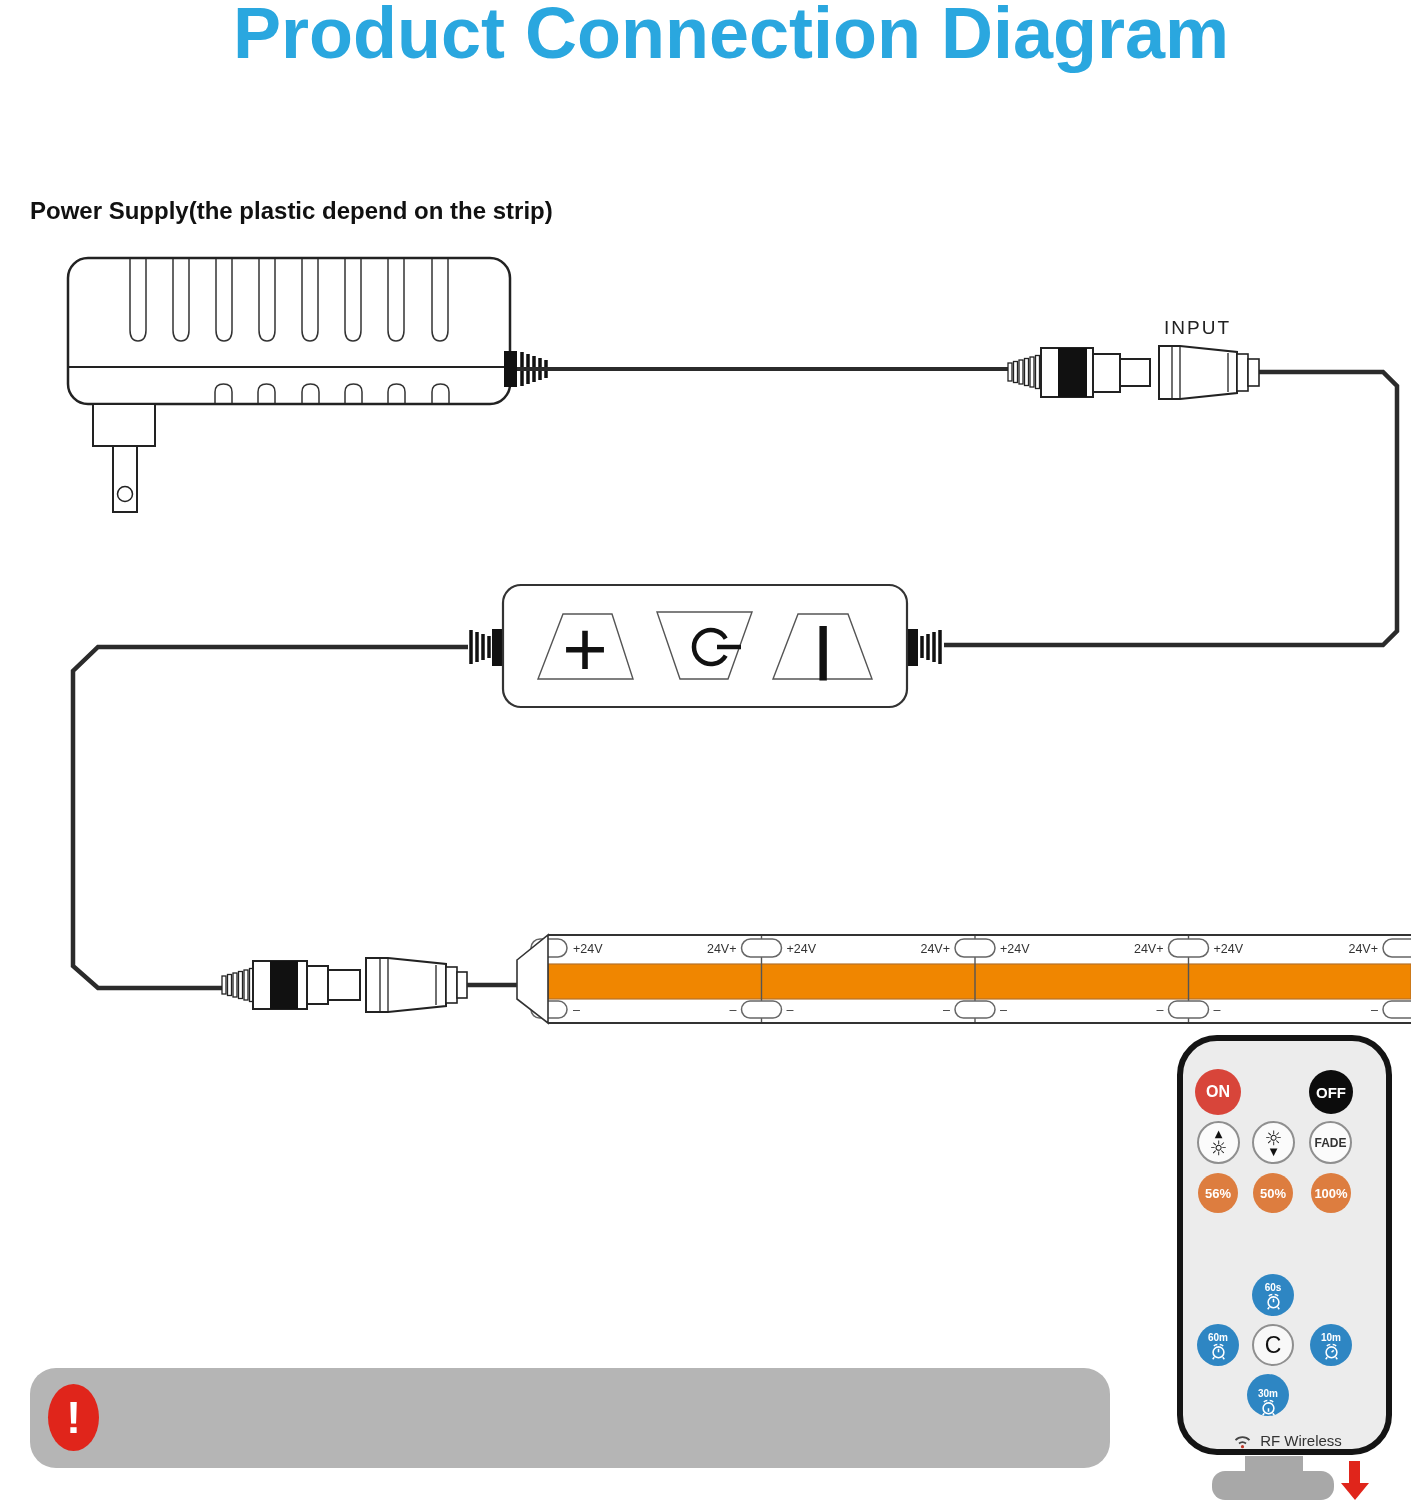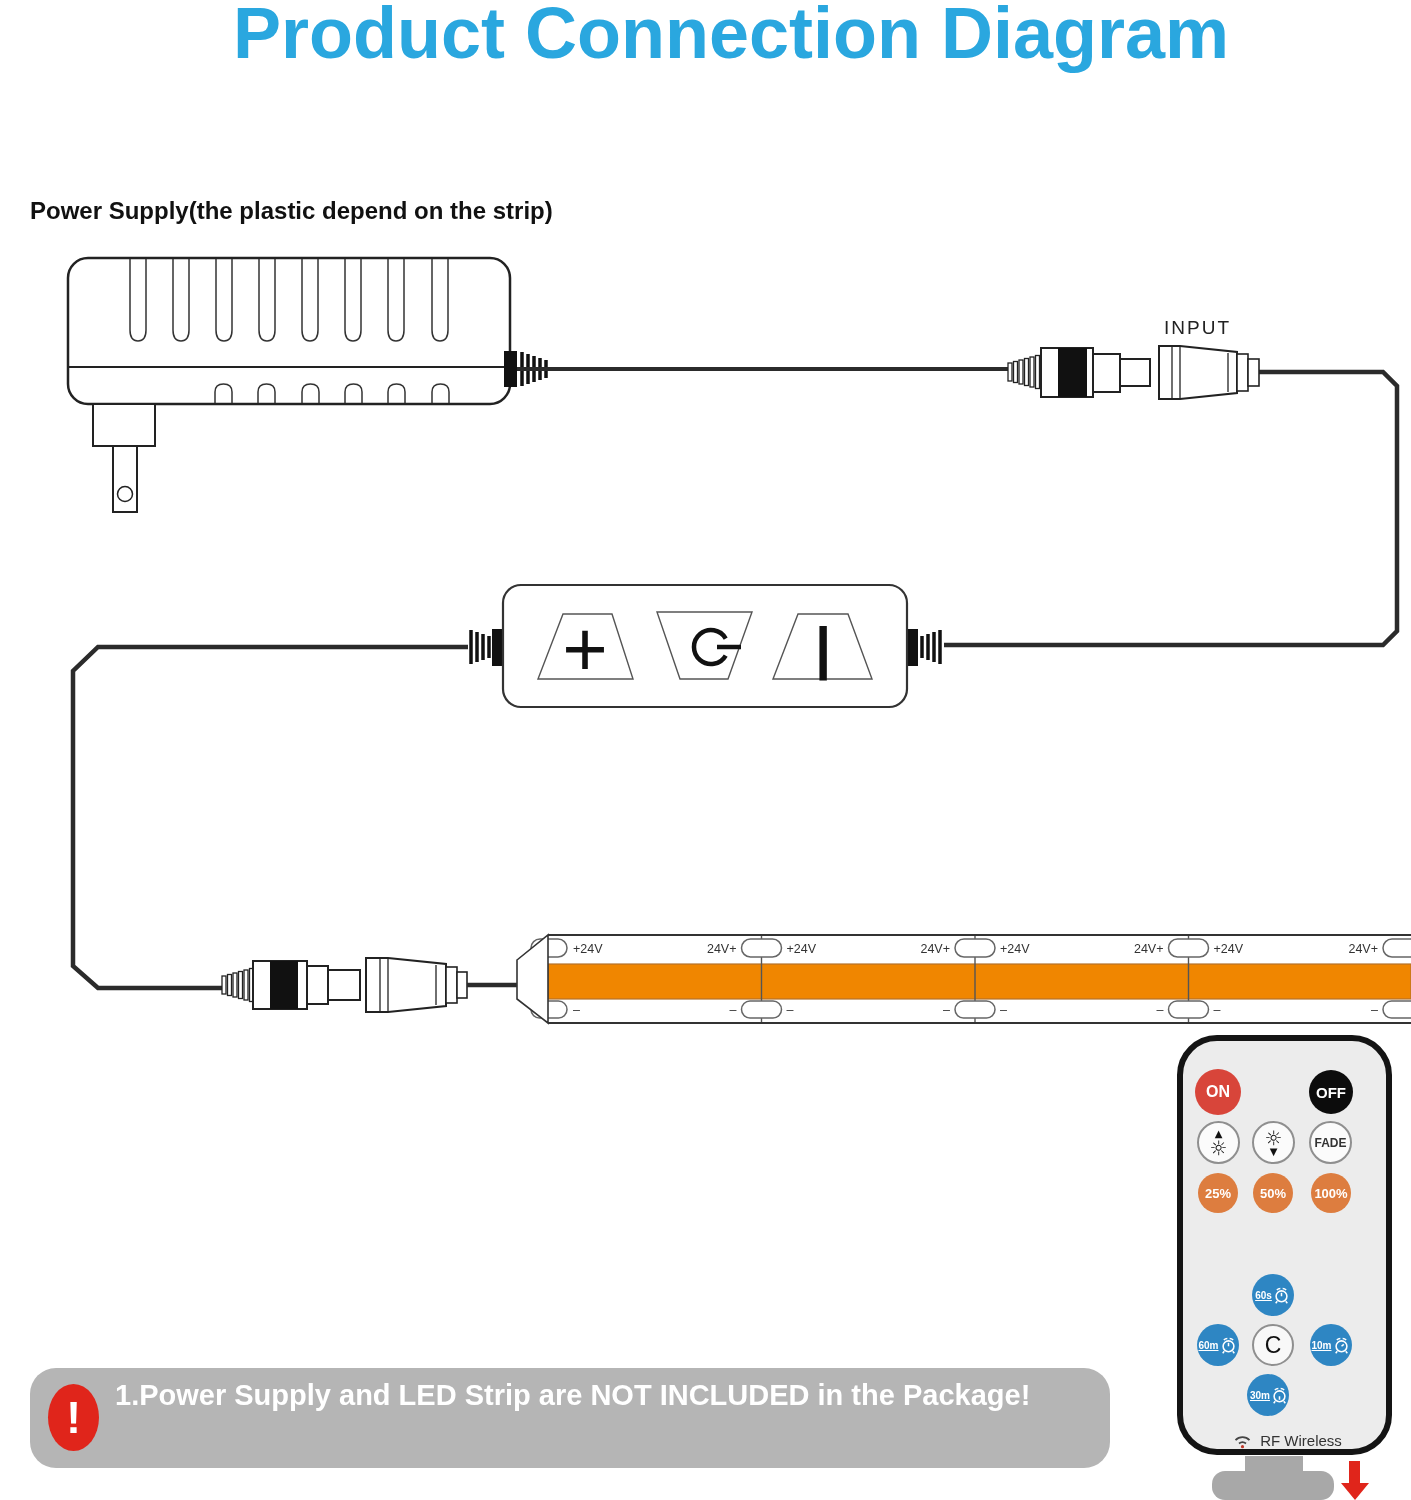--- a/index.html
+++ b/index.html
@@ -13,21 +13,21 @@
 
   
   #remote{left:1177px;top:1035px;width:215px;height:420px;border:6px solid #141414;
           border-radius:40px;background:#ececec;box-sizing:border-box;}
   .rbtn{position:absolute;border-radius:50%;display:flex;align-items:center;justify-content:center;
         box-sizing:border-box;color:#fff;}
   .rbtn.white{background:#fbfbfb;border:2px solid #8f8f8f;color:#222;}
   .rbtn.red{background:#d8453a;font-weight:bold;font-size:16px;}
   .rbtn.black{background:#0c0c0c;font-weight:bold;font-size:15px;}
   .rbtn.orange{background:#dd7d3f;font-weight:bold;font-size:13px;}
-  .rbtn.blue{background:#2e86c3;flex-direction:row;font-weight:bold;font-size:10px;line-height:10px;text-decoration:underline;}
+  .rbtn.blue{background:#2e86c3;flex-direction:column;font-weight:bold;font-size:10px;line-height:10px;}
   .rbtn.blue .t-label{margin-top:2px;}
   .suncol{display:flex;flex-direction:column;align-items:center;line-height:10px;
           font-family:"DejaVu Sans",sans-serif;color:#111;}
   .suncol .tri{font-size:10px;}
   .suncol .sun{font-size:20px;line-height:18px;}
   #fade-btn{font-size:12px;font-weight:bold;color:#333;}
   #c-btn{font-size:23px;color:#111;background:#f8f8f8;}
   #rf-row{left:14px;top:391px;width:180px;display:flex;align-items:center;justify-content:center;gap:7px;}
   #rf-row span{font-size:15px;color:#333;}
 
@@ -234,21 +234,21 @@
       </div>
     </div>
     <div class="rbtn white" style="left:69px;top:80px;width:43px;height:43px;">
       <div class="suncol">
         <span class="sun">☼</span>
         <span class="tri">▼</span>
       </div>
     </div>
     <div class="rbtn white" id="fade-btn" style="left:126px;top:80px;width:43px;height:43px;">FADE</div>
 
-    <div class="rbtn orange" style="left:15px;top:132px;width:40px;height:40px;">25%</div>
+    <div class="rbtn orange" style="left:15px;top:132px;width:40px;height:40px;">56%</div>
     <div class="rbtn orange" style="left:70px;top:132px;width:40px;height:40px;">50%</div>
     <div class="rbtn orange" style="left:128px;top:132px;width:40px;height:40px;">100%</div>
 
     <div class="rbtn blue" style="left:69px;top:233px;width:42px;height:42px;">
       <span class="t-label">60s</span>
       <svg width="19" height="17" viewBox="0 0 24 22">
         <g stroke="#fff" stroke-width="2" fill="none">
           <circle cx="12" cy="12" r="7"></circle>
           <path d="M6,4 A6 6 0 0 1 10.5,2 M18,4 A6 6 0 0 0 13.5,2"></path>
           <line x1="12" y1="12" x2="12" y2="7.5"></line>
@@ -308,16 +308,15 @@
   </div>
 
   <div class="abs" id="tab-neck"></div>
   <div class="abs" id="tab-body"></div>
   <div class="abs" id="arrow-shaft"></div>
   <div class="abs" id="arrow-head"></div>
 
   <div class="abs" id="warning-box"></div>
   <div class="abs" id="warn-icon">!</div>
   <div class="abs" id="warn-text">
-    <div>1.Power Supply and LED Strip are NOT INCLUDED in the Package!</div>
   </div>
 
 </div>
 
 </body></html>

